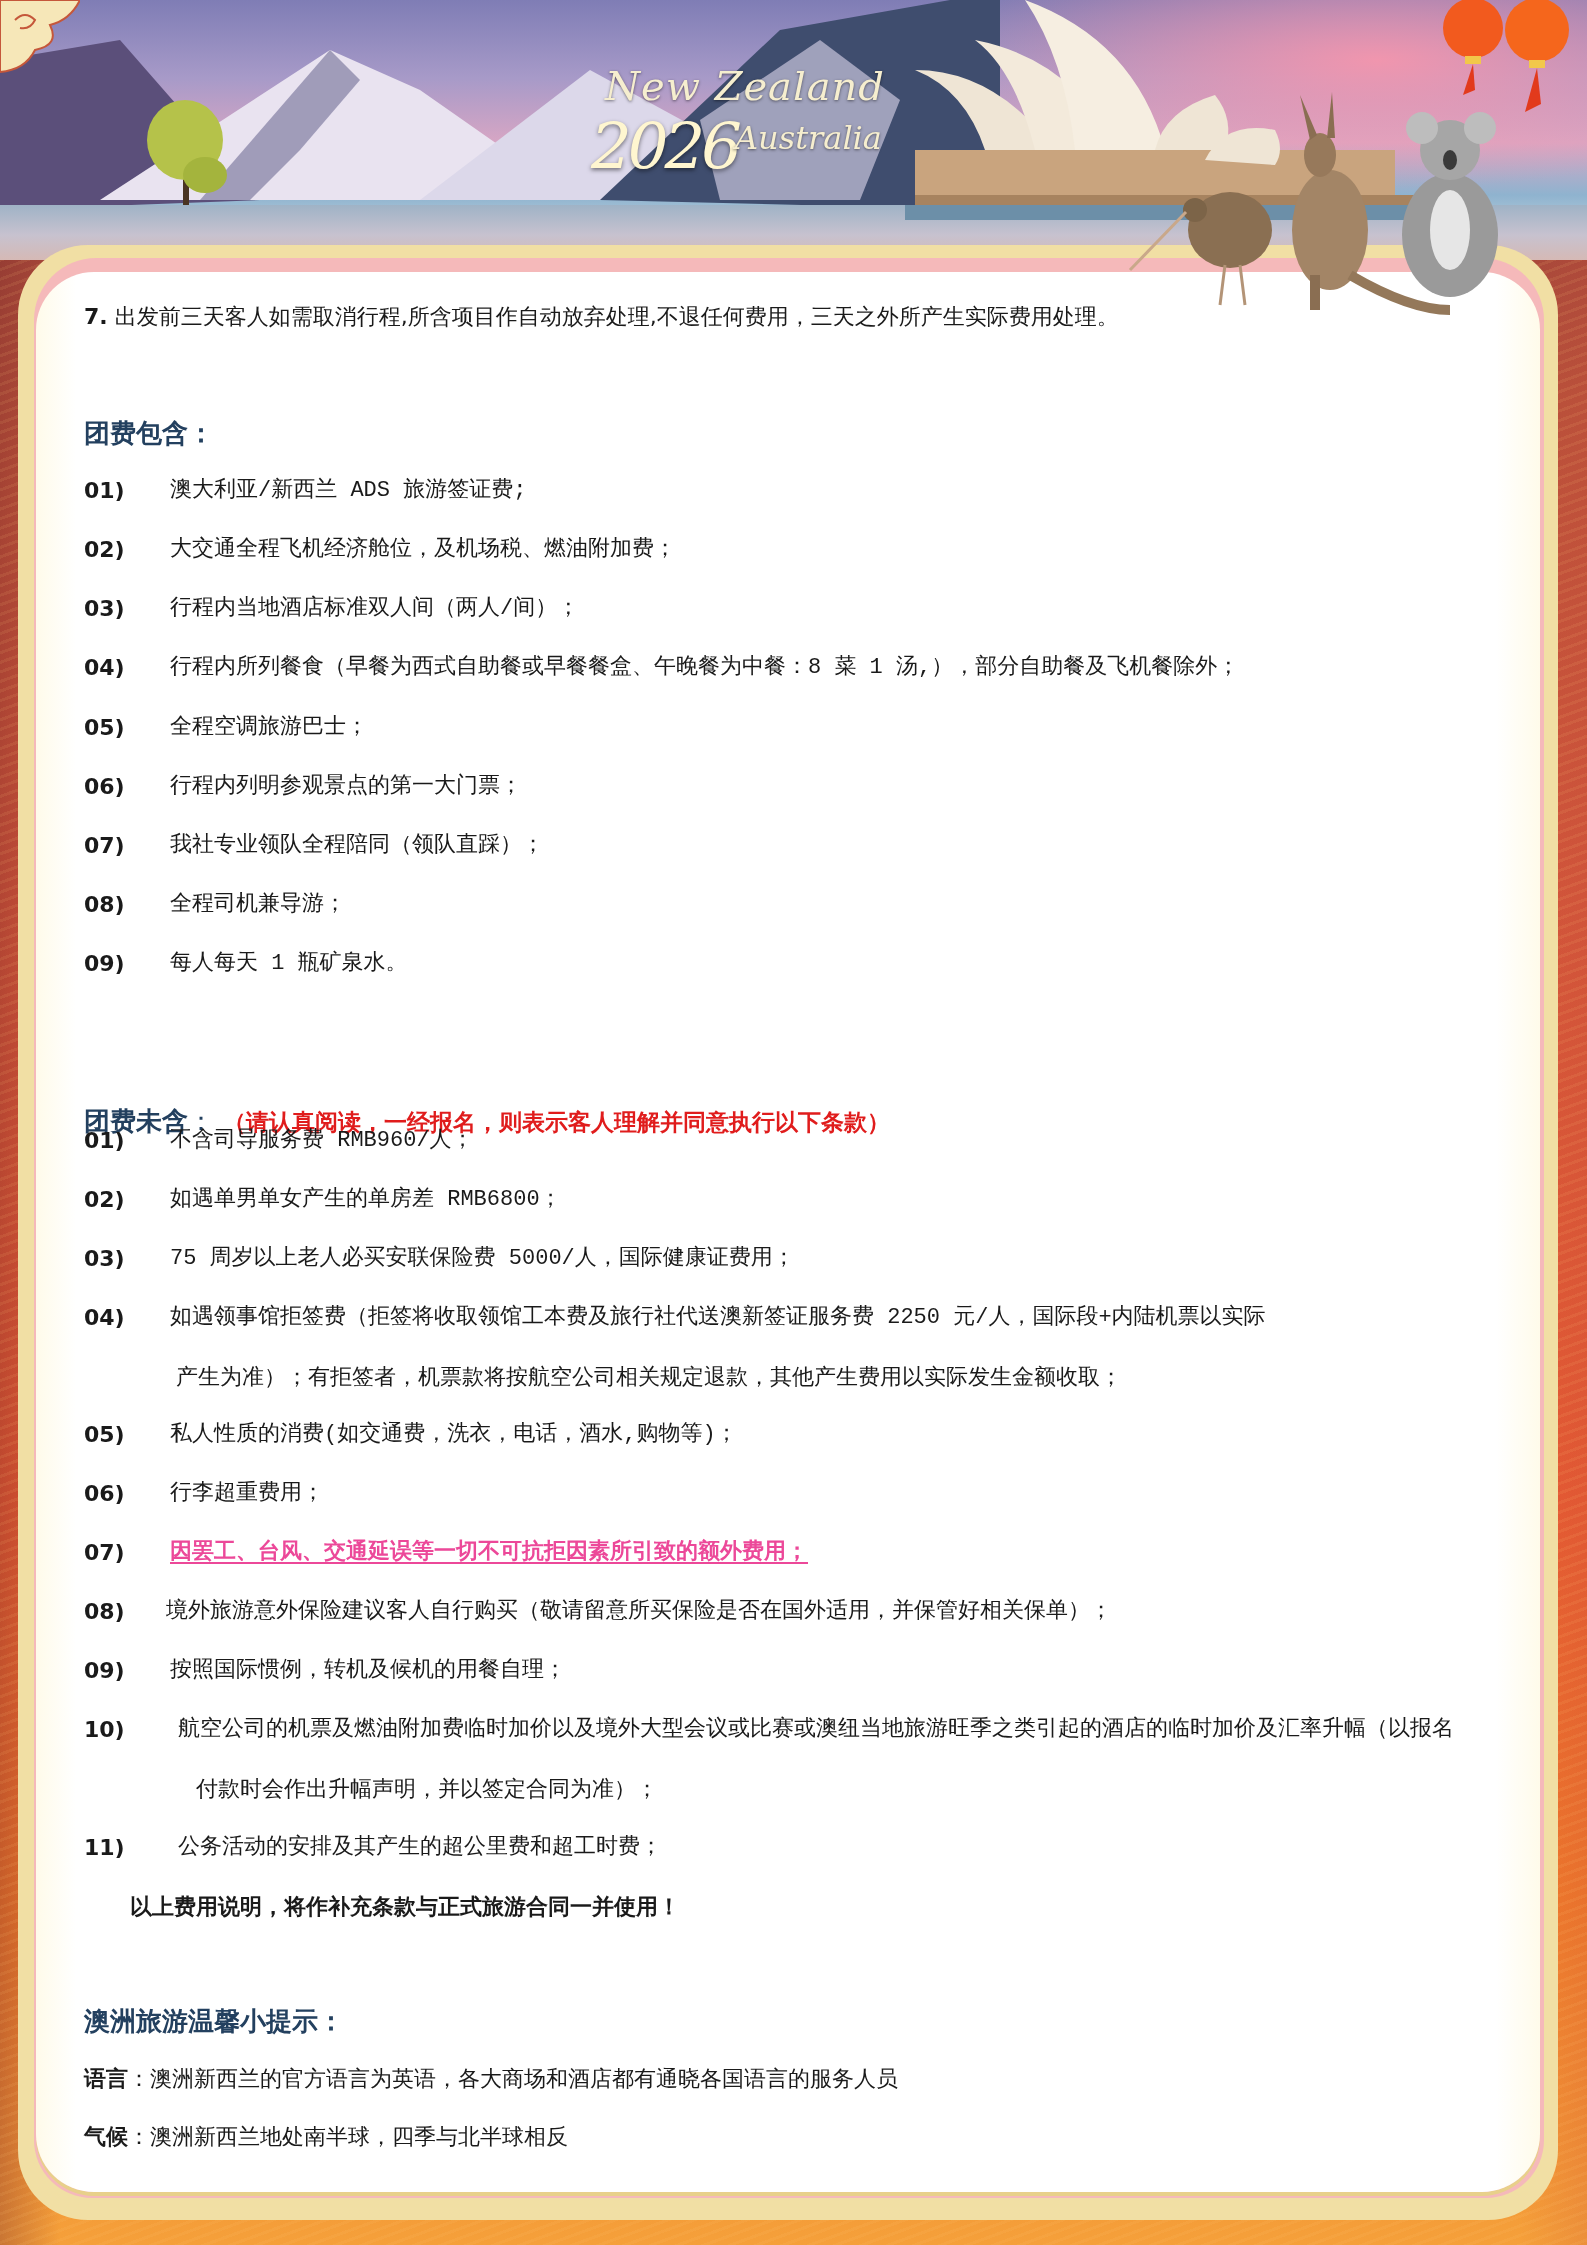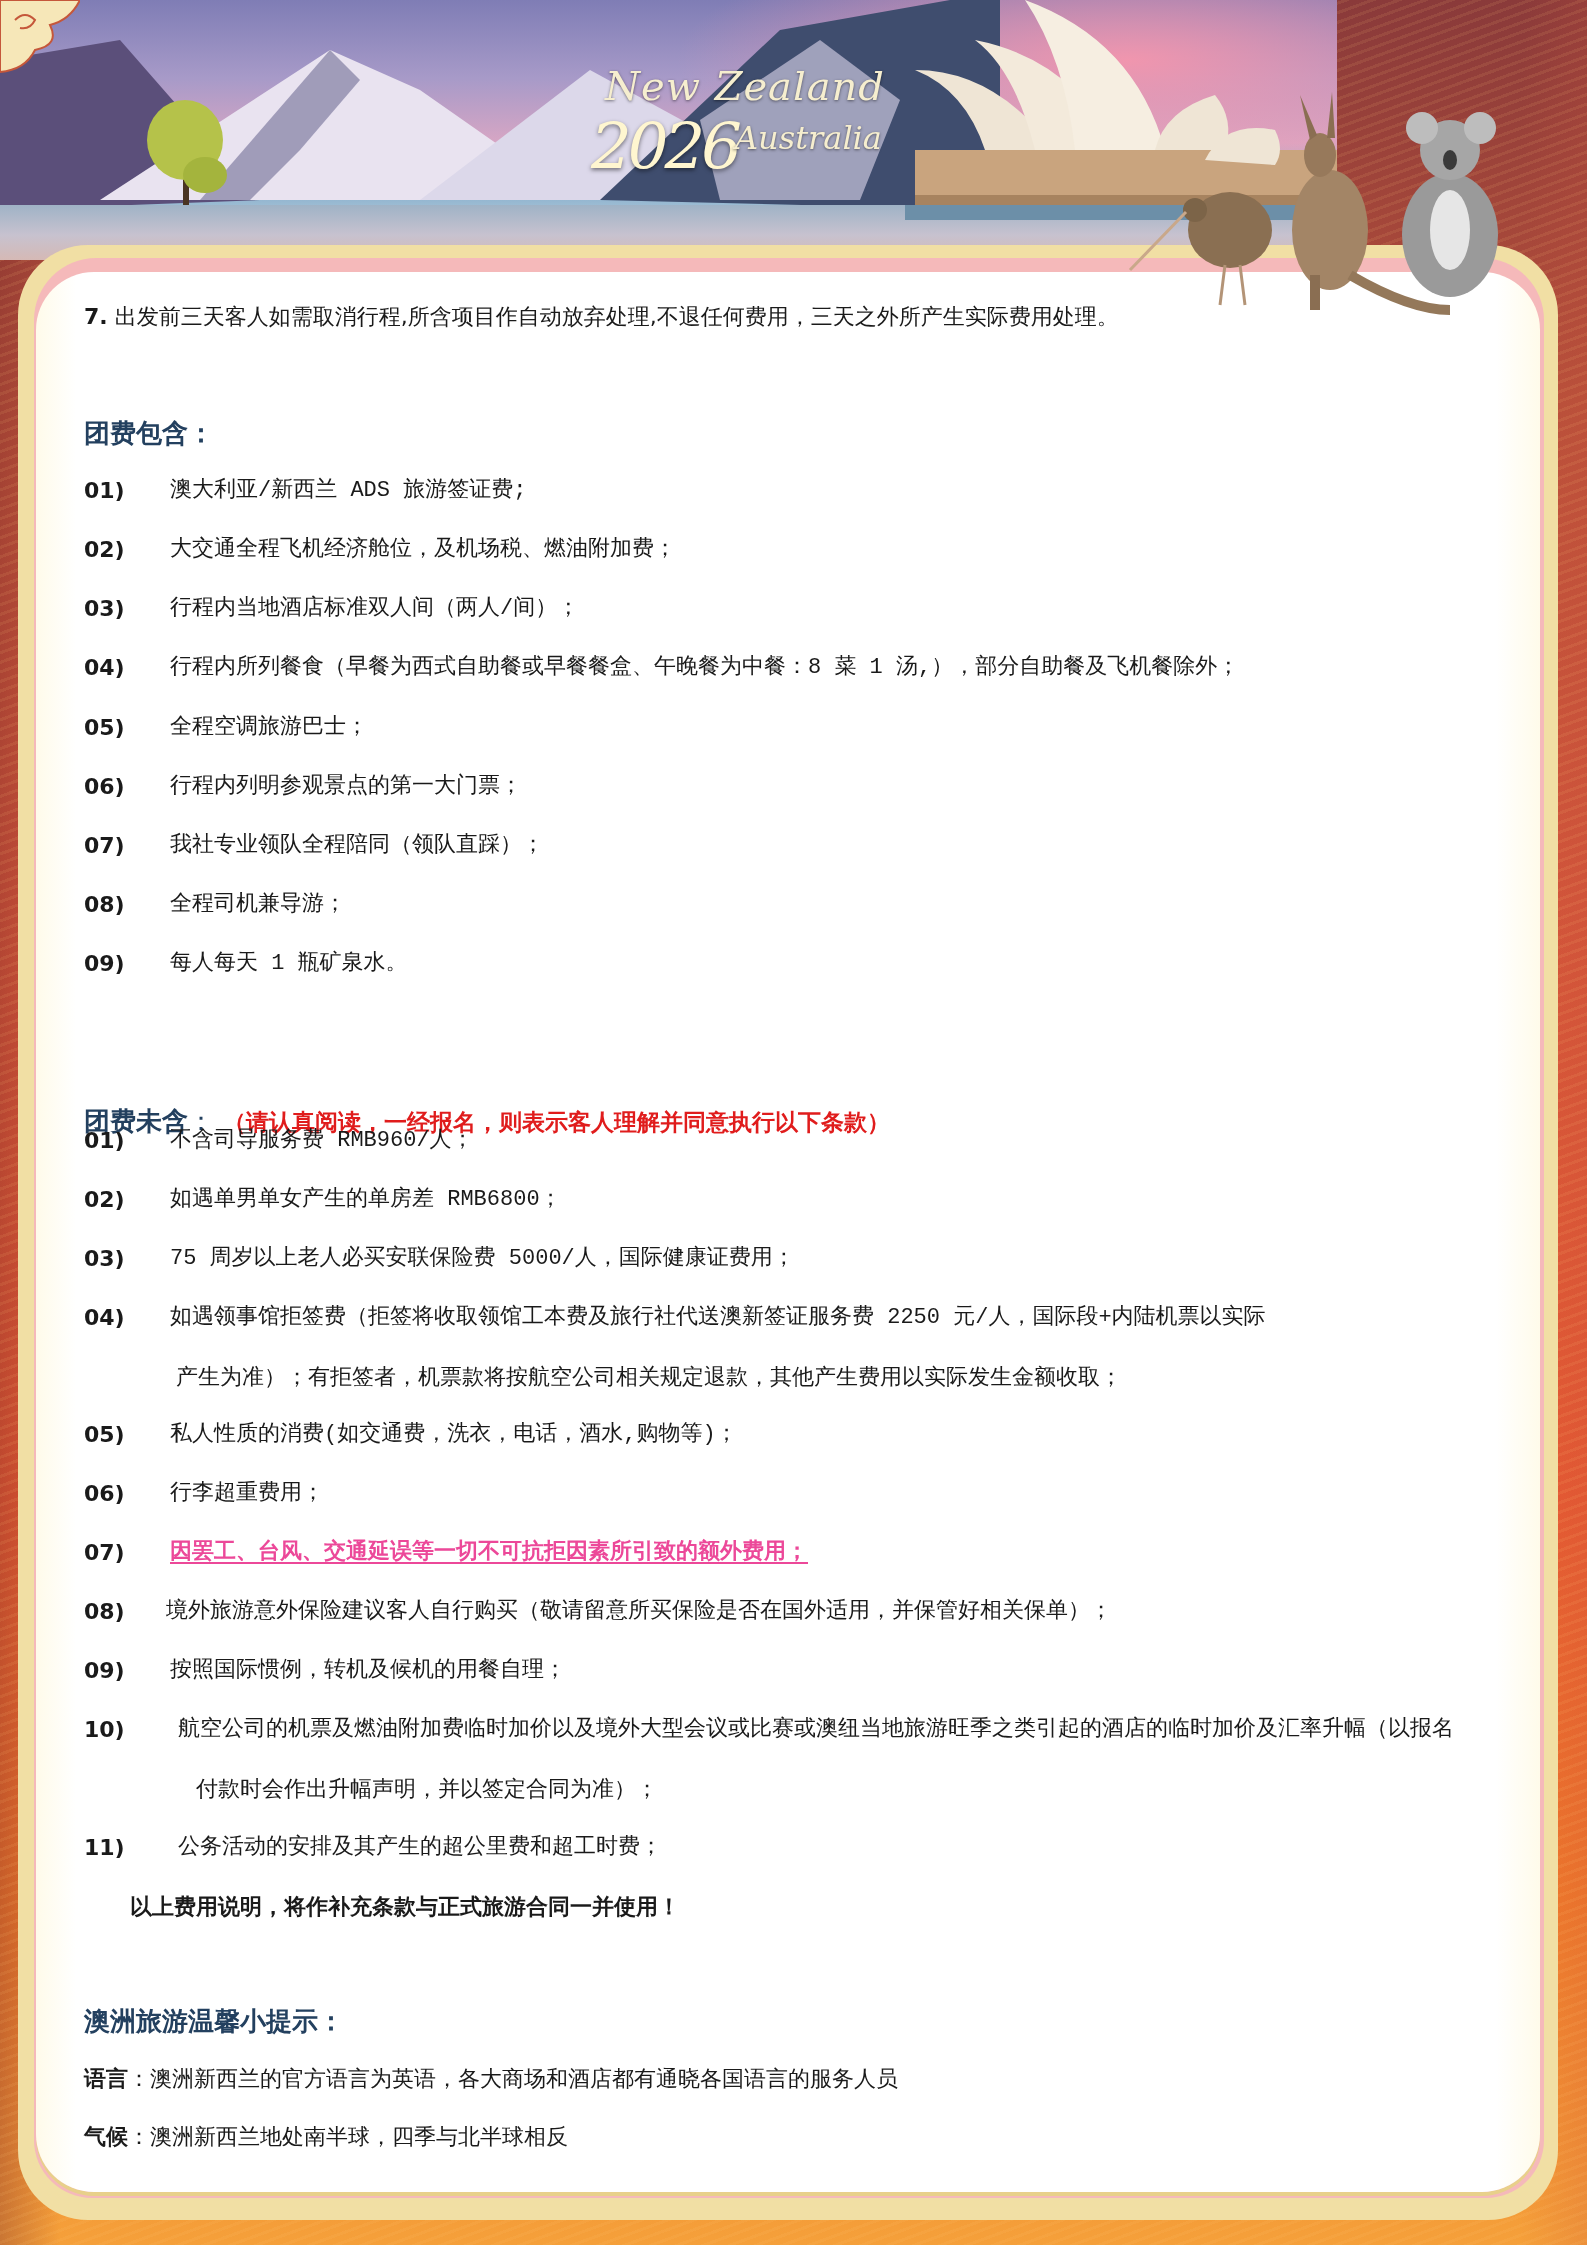--- a/index.html
+++ b/index.html
@@ -11,21 +11,21 @@
   }
   
   .bg-texture {
     position: absolute; inset: 0;
     background:
       repeating-linear-gradient(160deg, rgba(255,200,120,0.10) 0 3px, rgba(0,0,0,0) 3px 9px),
       linear-gradient(90deg, rgba(120,40,40,0.35) 0, rgba(0,0,0,0) 60px, rgba(0,0,0,0) 1520px, rgba(200,80,60,0.2) 1587px);
   }
   
   .banner {
-    position: absolute; left: 0; top: 0; width: 1337px; height: 260px; overflow: hidden;
+    position: absolute; left: 0; top: 0; width: 1587px; height: 260px; overflow: hidden;
     background: linear-gradient(180deg, #7f7db5 0%, #a79ac8 30%, #d7a6c4 55%, #8fb3cf 75%, #b7cedb 88%, #d9b8b5 100%);
   }
   .sky-pink {
     position: absolute; right: 0; top: 0; width: 700px; height: 200px;
     background: radial-gradient(ellipse at 70% 30%, rgba(255,150,170,0.85), rgba(255,150,170,0) 65%);
   }
   .mountains { position: absolute; left: 0; top: 0; width: 1000px; height: 230px; }
   .lake {
     position: absolute; left: 0; top: 205px; width: 1587px; height: 60px;
     background: linear-gradient(180deg, #9fb3c6, #c7c2cf 50%, #d8b7b0);

